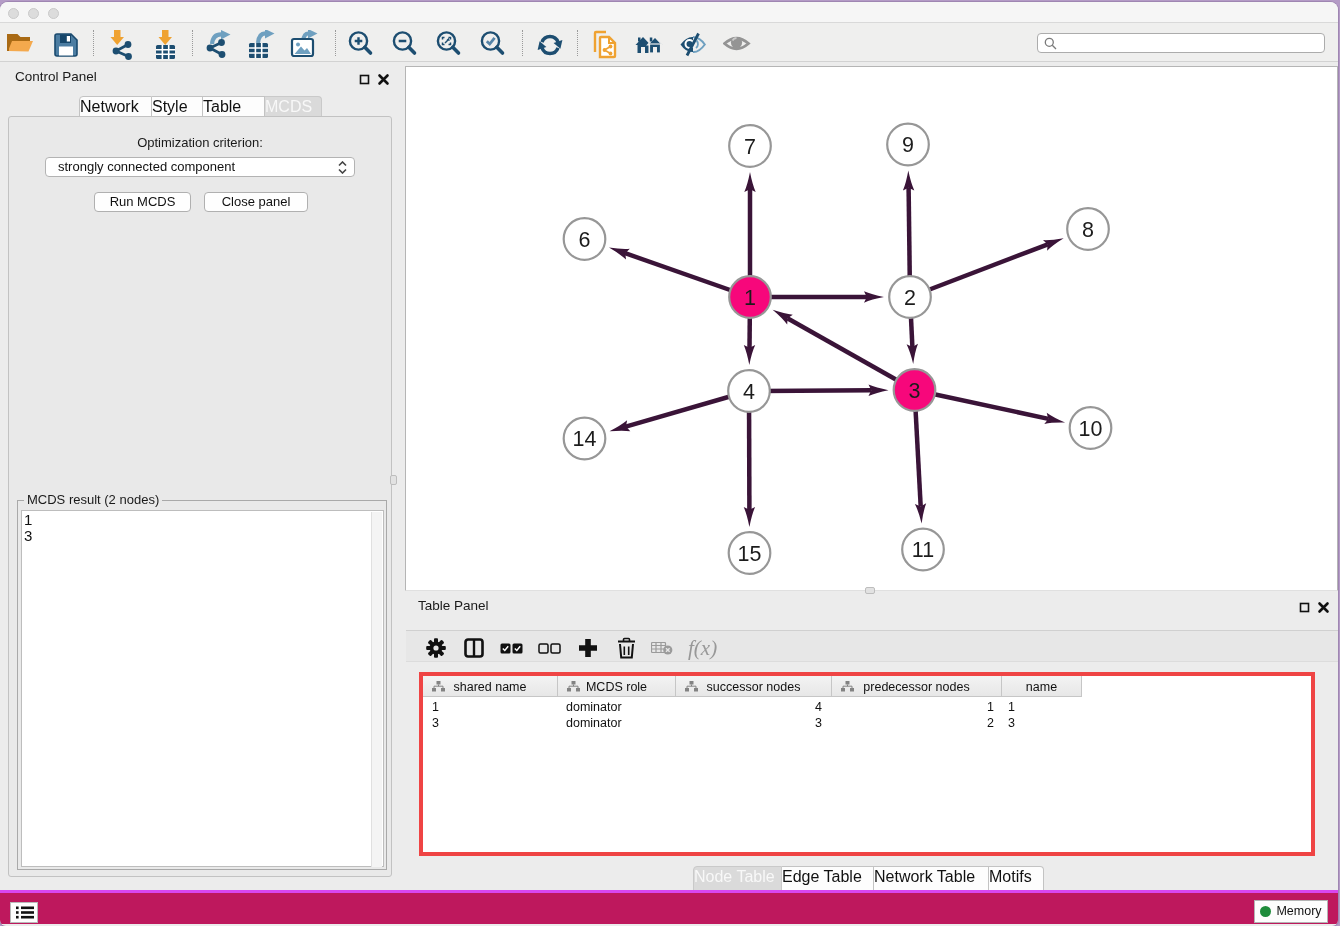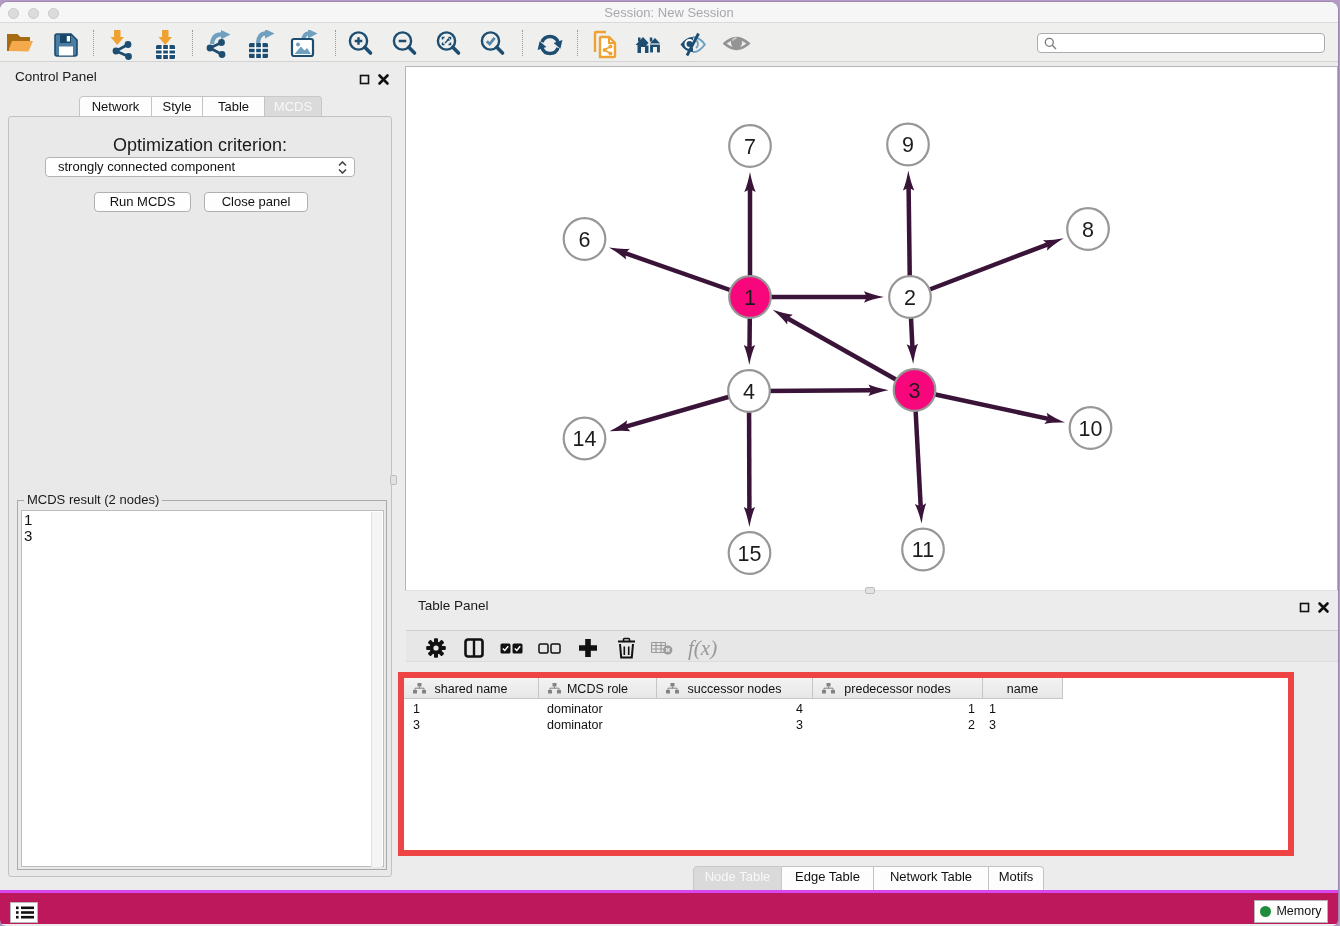--- a/index.html
+++ b/index.html
@@ -10,57 +10,56 @@
 #titlebar { position:absolute; left:0; top:0; width:100%; height:21px; background:#f6f6f6; border-bottom:1px solid #d9d9d9; }
 .tl { position:absolute; top:5.5px; width:11px; height:11px; border-radius:50%; background:#dcdcdc; border:1px solid #c9c9c9; }
 #apptitle { position:absolute; top:3px; width:100%; text-align:center; font-size:13px; color:#aaa6ae; }
 #toolbar { position:absolute; left:0; top:21px; width:100%; height:39px; background:#efefee; border-bottom:1px solid #d2d2d2; }
 .sep { position:absolute; top:7px; height:26px; width:0; border-left:1px dotted #9a9a9a; }
 .ticon { position:absolute; top:8px; }
 #search { position:absolute; left:1037px; top:10px; width:288px; height:20px; background:#fff; border:1px solid #acacac; border-radius:4px; }
 
 #cp-title { position:absolute; left:15px; top:67px; font-size:13.5px; color:#1a1a1a; }
 .tabrow { position:absolute; display:flex; }
-.tab { height:36px; background:#fdfdfd; border:1px solid #c3c3c3; border-left:none; font-size:13px; color:#111; text-align:center; line-height:20px; }
+.tab { height:36px; background:#fdfdfd; border:1px solid #c3c3c3; border-left:none; font-size:16px; color:#111; line-height:20px; }
 .tab.first { border-left:1px solid #c3c3c3; border-radius:4px 0 0 0; }
 .tab.sel { background:#dadada; color:#f8f8f8; border-color:#c9c9c9; }
 #cp-content { position:absolute; left:8px; top:114px; width:384px; height:761px; background:#e9e9e9; border:1px solid #c2c2c2; border-radius:3px; }
-#opt-label { position:absolute; left:0; top:18px; width:100%; text-align:center; font-size:18px; color:#1a1a1a; }
+#opt-label { position:absolute; left:0; top:18px; width:100%; text-align:center; font-size:13px; color:#1a1a1a; }
 #dropdown { position:absolute; left:36px; top:40px; width:310px; height:20px; background:#fff; border:1px solid #b3b3b3; border-radius:4px; font-size:13px; color:#111; line-height:18px; padding-left:12px; }
 .btn { position:absolute; top:75px; height:20px; background:#fefefe; border:1px solid #b0b0b0; border-radius:4px; font-size:13px; color:#111; text-align:center; line-height:18px; }
 #fieldset { position:absolute; left:8px; top:383px; width:370px; height:370px; border:1px solid #a9a9a9; }
 #fieldset-legend { position:absolute; left:6px; top:-9px; background:#e9e9e9; padding:0 3px; font-size:13px; color:#1a1a1a; }
 #mcds-text { position:absolute; left:3px; top:9px; width:363px; height:357px; background:#fff; border:1px solid #bdbdbd; font-size:15px; color:#111; }
 #mcds-sb { position:absolute; right:1px; top:1px; width:11px; height:355px; background:#f4f4f4; border-left:1px solid #e0e0e0; }
 
 #netwin { position:absolute; left:405px; top:64px; width:933px; height:525px; background:#fff; border:1px solid #b5b5b5; border-bottom-color:#e0e0e0; border-radius:1px; }
 #nw-titlebar { position:absolute; left:0; top:0; width:100%; height:22px; background:linear-gradient(#f8f8f8,#e2e2e2); border-bottom:1px solid #bdbdbd; }
 .mac { position:absolute; top:4.5px; width:12px; height:12px; border-radius:50%; }
 #nw-title { position:absolute; top:4px; left:4px; width:100%; text-align:center; font-size:13px; color:#111; }
 
 #tp-title { position:absolute; left:418px; top:596px; font-size:13.5px; color:#1a1a1a; }
 #tp-toolbar { position:absolute; left:406px; top:628px; width:932px; height:32px; background:#e7e7e7; border-top:1px solid #d0d0d0; border-bottom:1px solid #dcdcdc; }
-#table { position:absolute; left:398px; top:670px; width:896px; height:184px; background:#fff; border:6px solid #ef4444; }
+#table { position:absolute; left:419px; top:670px; width:896px; height:184px; background:#fff; border:4px solid #ef4444; }
 #thead { position:absolute; left:0; top:0; width:659px; height:21px; background:linear-gradient(#f3f3f3,#e7e7e7); border-bottom:1px solid #c6c6c6; display:flex; }
 .th { height:21px; border-right:1px solid #c6c6c6; font-size:12.5px; color:#111; display:flex; align-items:center; justify-content:center; position:relative; }
 .th > svg { position:absolute; left:9px; top:5px; }
 .td { position:absolute; font-size:12.5px; color:#111; }
 
 #statusbar { position:absolute; left:0; top:888px; width:100%; height:34px; background:#be185d; border-top:3px solid #d946ef;padding-left:24px; }
 #listbtn { position:absolute; left:10px; top:9px; width:28px; height:21px; background:#fdfdfd; border:1px solid #b9b9b9; }
 #membtn { position:absolute; left:1254px; top:7px; width:74px; height:23px; background:#fdfdfd; border:1px solid #b4b4b4; font-size:12.5px; color:#111; text-align:center; line-height:21px; }
 </style>
 </head>
 <body>
 <div id="win">
   <div id="titlebar">
     <div class="tl" style="left:8px;"></div>
     <div class="tl" style="left:28px;"></div>
     <div class="tl" style="left:48px;"></div>
-    <div id="apptitle">Session: New Session</div>
   </div>
   <div id="toolbar">
     <svg class="ticon" style="left:7px;top:7px;" width="28" height="30" viewBox="0 0 28 30">
         <path d="M1 21 V5 h9 l3 3 h10 v4" fill="#a96a14"></path>
 <path d="M1 21 L5 11 H26 L21.5 21.5 Z" fill="#f4a94d"></path>
 <path d="M1 21 V5 h9 l3 3 h10" fill="none" stroke="#a96a14" stroke-width="2"></path>
       </svg>
       <svg class="ticon" style="left:52px;top:7px;" width="28" height="30" viewBox="0 0 28 28">
         <path d="M3 5 a2 2 0 0 1 2-2 H19 L25 9 V23 a2 2 0 0 1 -2 2 H5 a2 2 0 0 1 -2-2 Z" fill="#4c7da2" stroke="#1a4a6e" stroke-width="1.6"></path>
         <rect x="8" y="3.5" width="11" height="8.5" fill="#16466a"></rect>

